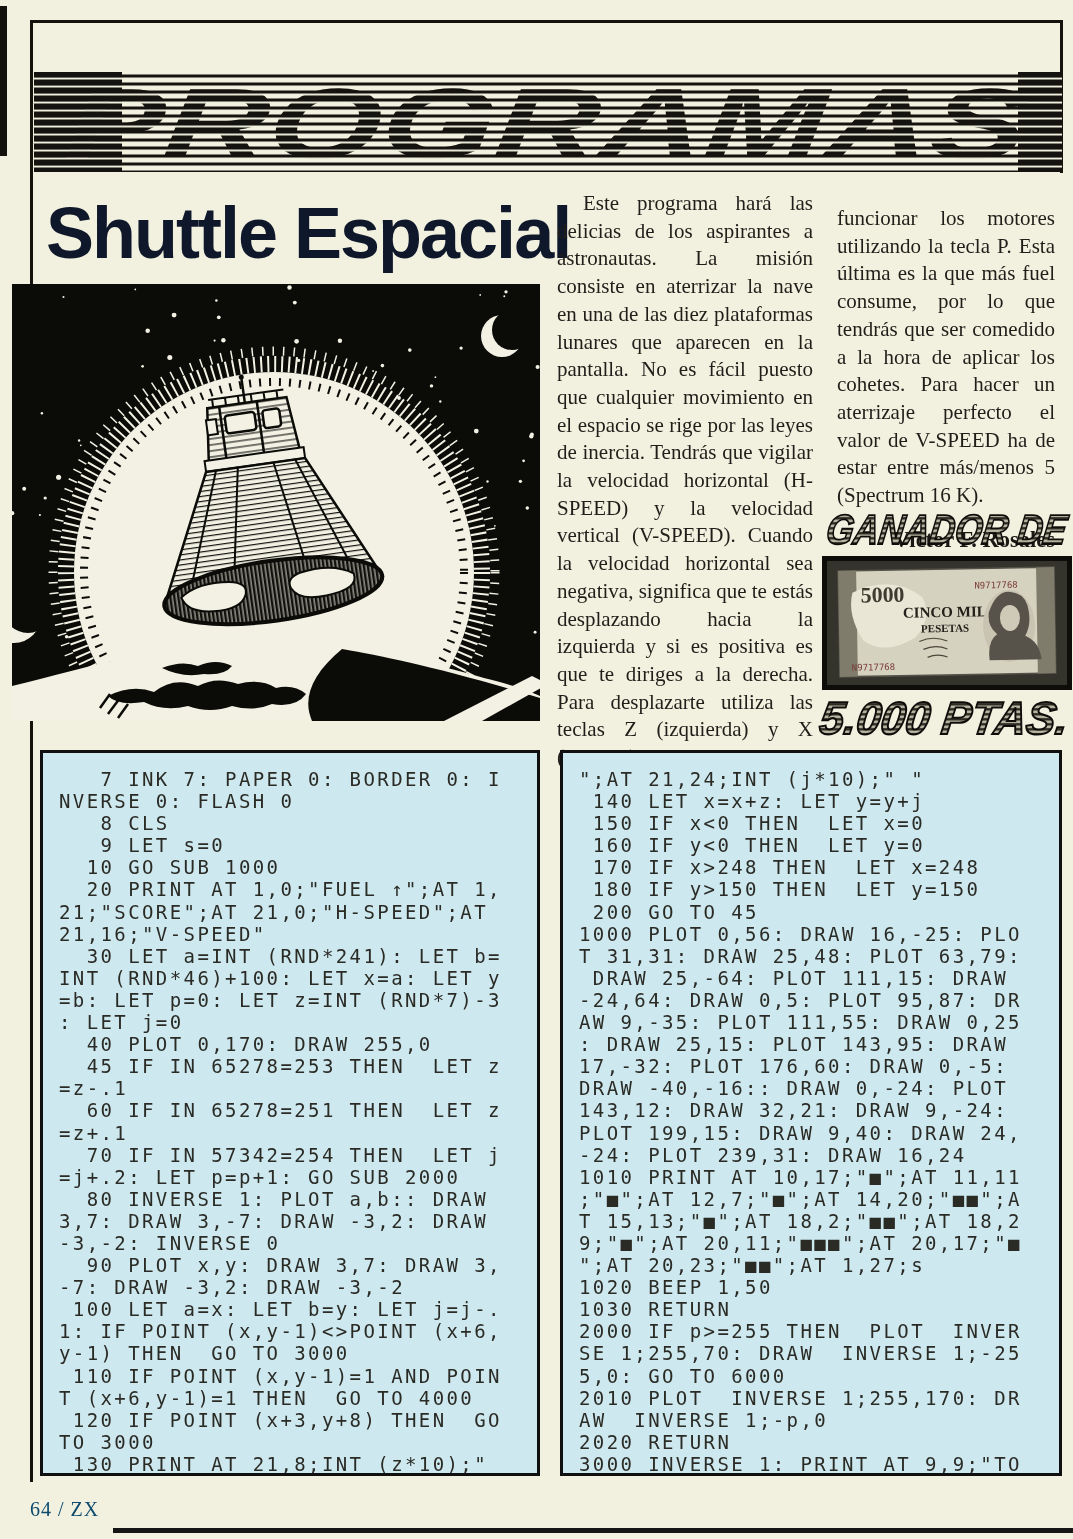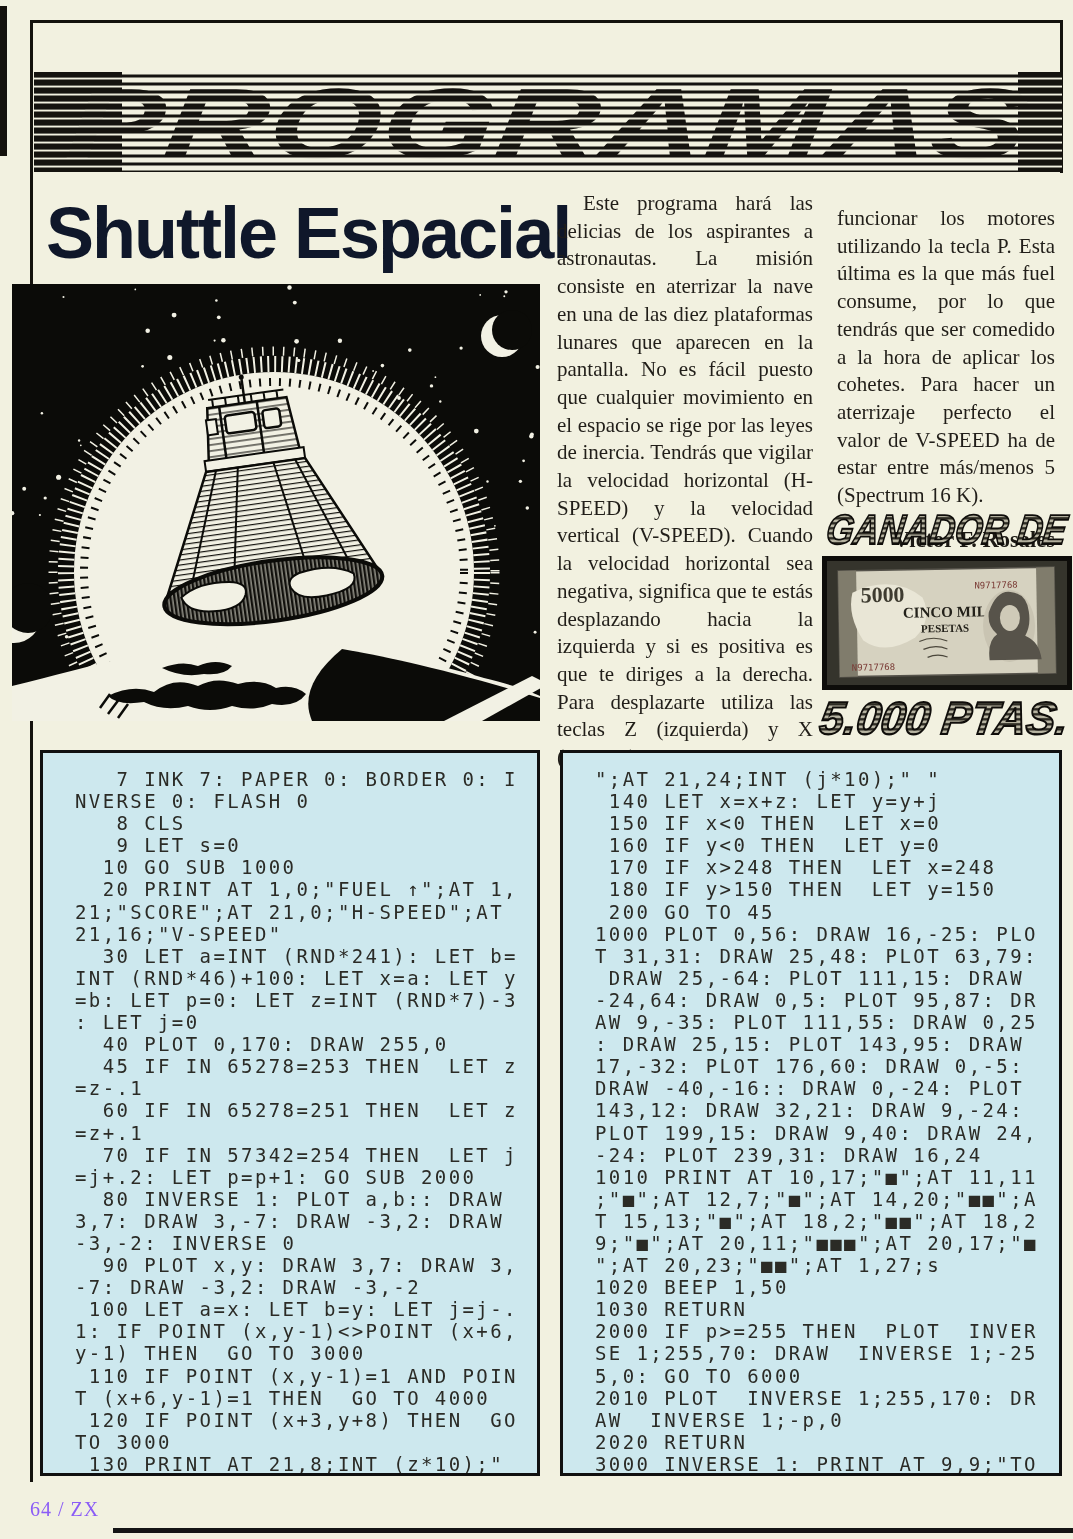--- a/index.html
+++ b/index.html
@@ -40,29 +40,29 @@
   }
   
   .prize-top{left:820px;top:506px;}
   .banknote-frame{left:822px;top:556px;width:250px;height:134px;
     border:5px solid #0e0d0a;box-sizing:border-box;background:#f0abfc;}
   .prize-bottom{left:816px;top:692px;}
   
   .listing{
     margin:0;box-sizing:border-box;overflow:hidden;
     background:#cde8ee;border:3px solid #101010;
-    padding:15px 0 0 32px;
+    padding:15px 0 0 16px;
     font-family:"DejaVu Sans Mono",monospace;
     font-size:19px;letter-spacing:2.4px;line-height:22.1px;
     color:#2b2b26;white-space:pre;
   }
   .listing-left{left:40px;top:750px;width:500px;height:726px;}
   .listing-right{left:560px;top:750px;width:502px;height:726px;}
   
-  .footer{left:30px;top:1498px;font-size:20px;color:#8b5cf6;letter-spacing:1px;}
+  .footer{left:30px;top:1498px;font-size:20px;color:#0c4a6e;letter-spacing:1px;}
 </style>
 </head>
 <body>
 
 <div>
 
   <div class="abs edge-sliver"></div>
   <div class="abs frame-top"></div>
   <div class="abs frame-left"></div>
   <div class="abs frame-right"></div>

